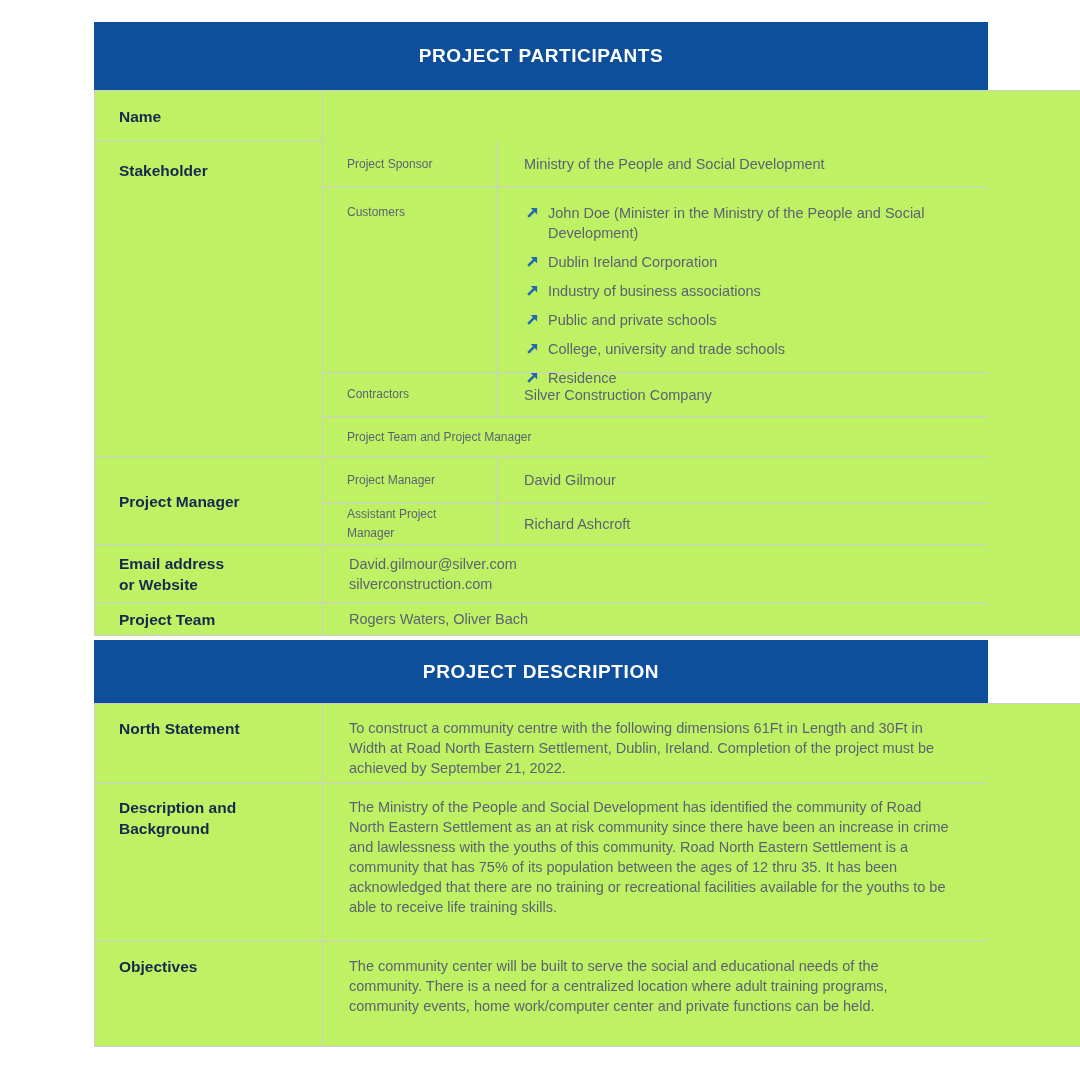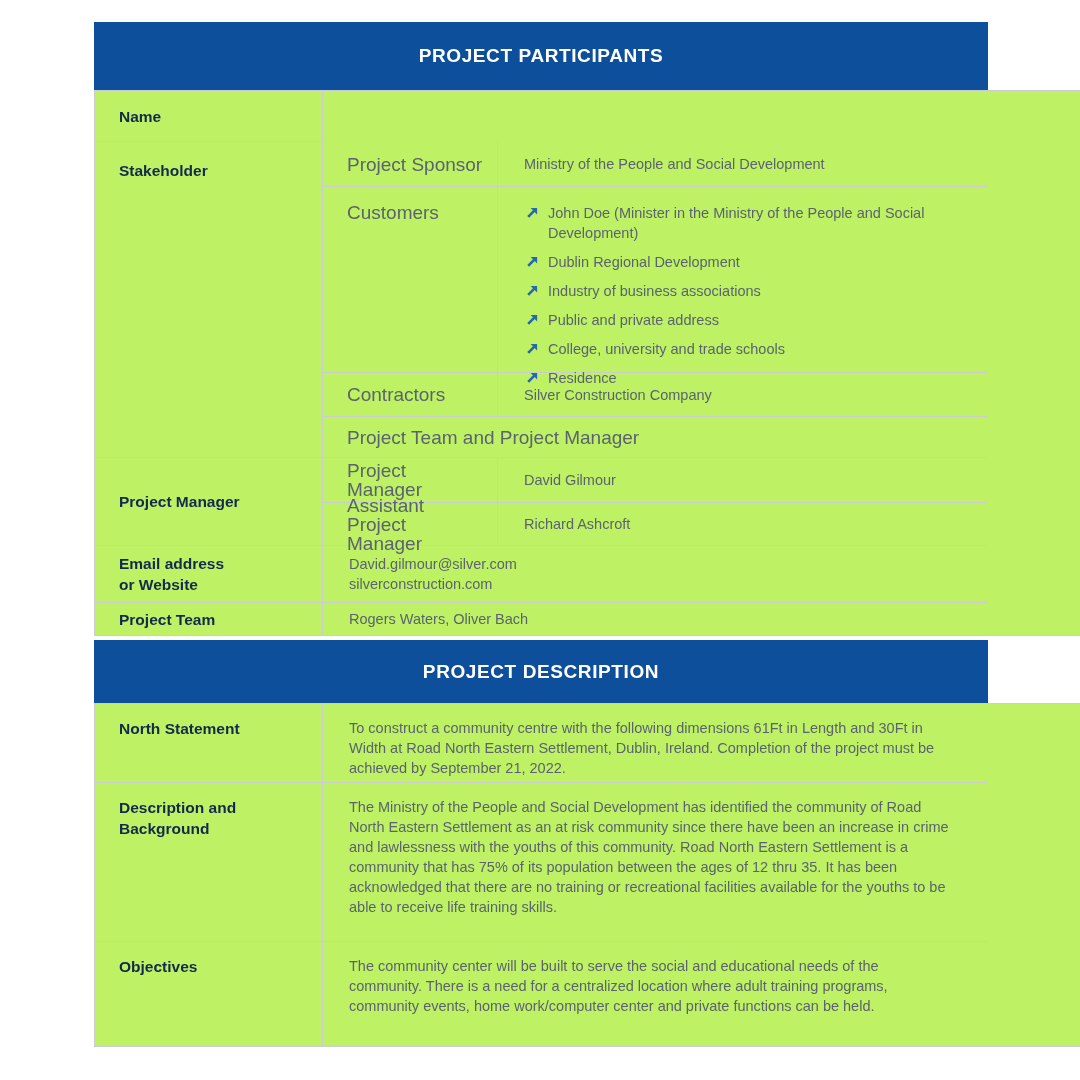--- a/index.html
+++ b/index.html
@@ -32,21 +32,21 @@
   }
   .cell { display: flex; align-items: center; }
   .cell.v-top { align-items: flex-start; }
   .br { border-right: 1px solid #cbcdd1; }
   .bb { border-bottom: 1px solid #cbcdd1; }
   .lab {
     color: #15294d; font-size: 15.5px; font-weight: 700;
     padding: 10px 16px 10px 24px; line-height: 21px; white-space: pre-line;
   }
   .sub {
-    color: #5b6370; font-size: 19px;
+    color: #5b6370; font-size: 12px;
     padding: 10px 14px 10px 24px; line-height: 19px;
   }
   .val {
     color: #5b6370; font-size: 14.5px;
     padding: 10px 34px 10px 26px; line-height: 20px; white-space: pre-line;
   }
   .pad-t { padding-top: 18px; }
   
   .c-name-lab   { grid-column: 1; grid-row: 1; }
   .c-name-val   { grid-column: 2 / 4; grid-row: 1; }
@@ -112,35 +112,35 @@
             <path d="M2.2 10.8 L8.6 4.4" stroke="#2767ae" stroke-width="2.6" fill="none"></path>
             <path d="M4.6 1.9 L11.1 1.9 L11.1 8.4 Z" fill="#2767ae"></path>
           </svg>
           <span class="cust-text">John Doe (Minister in the Ministry of the People and Social Development)</span>
         </li>
           <li class="cust-item">
           <svg class="arrow-ic" viewBox="0 0 13 13">
             <path d="M2.2 10.8 L8.6 4.4" stroke="#2767ae" stroke-width="2.6" fill="none"></path>
             <path d="M4.6 1.9 L11.1 1.9 L11.1 8.4 Z" fill="#2767ae"></path>
           </svg>
-          <span class="cust-text">Dublin Regional Development</span>
+          <span class="cust-text">Dublin Ireland Corporation</span>
         </li>
           <li class="cust-item">
           <svg class="arrow-ic" viewBox="0 0 13 13">
             <path d="M2.2 10.8 L8.6 4.4" stroke="#2767ae" stroke-width="2.6" fill="none"></path>
             <path d="M4.6 1.9 L11.1 1.9 L11.1 8.4 Z" fill="#2767ae"></path>
           </svg>
           <span class="cust-text">Industry of business associations</span>
         </li>
           <li class="cust-item">
           <svg class="arrow-ic" viewBox="0 0 13 13">
             <path d="M2.2 10.8 L8.6 4.4" stroke="#2767ae" stroke-width="2.6" fill="none"></path>
             <path d="M4.6 1.9 L11.1 1.9 L11.1 8.4 Z" fill="#2767ae"></path>
           </svg>
-          <span class="cust-text">Public and private address</span>
+          <span class="cust-text">Public and private schools</span>
         </li>
           <li class="cust-item">
           <svg class="arrow-ic" viewBox="0 0 13 13">
             <path d="M2.2 10.8 L8.6 4.4" stroke="#2767ae" stroke-width="2.6" fill="none"></path>
             <path d="M4.6 1.9 L11.1 1.9 L11.1 8.4 Z" fill="#2767ae"></path>
           </svg>
           <span class="cust-text">College, university and trade schools</span>
         </li>
           <li class="cust-item">
           <svg class="arrow-ic" viewBox="0 0 13 13">

